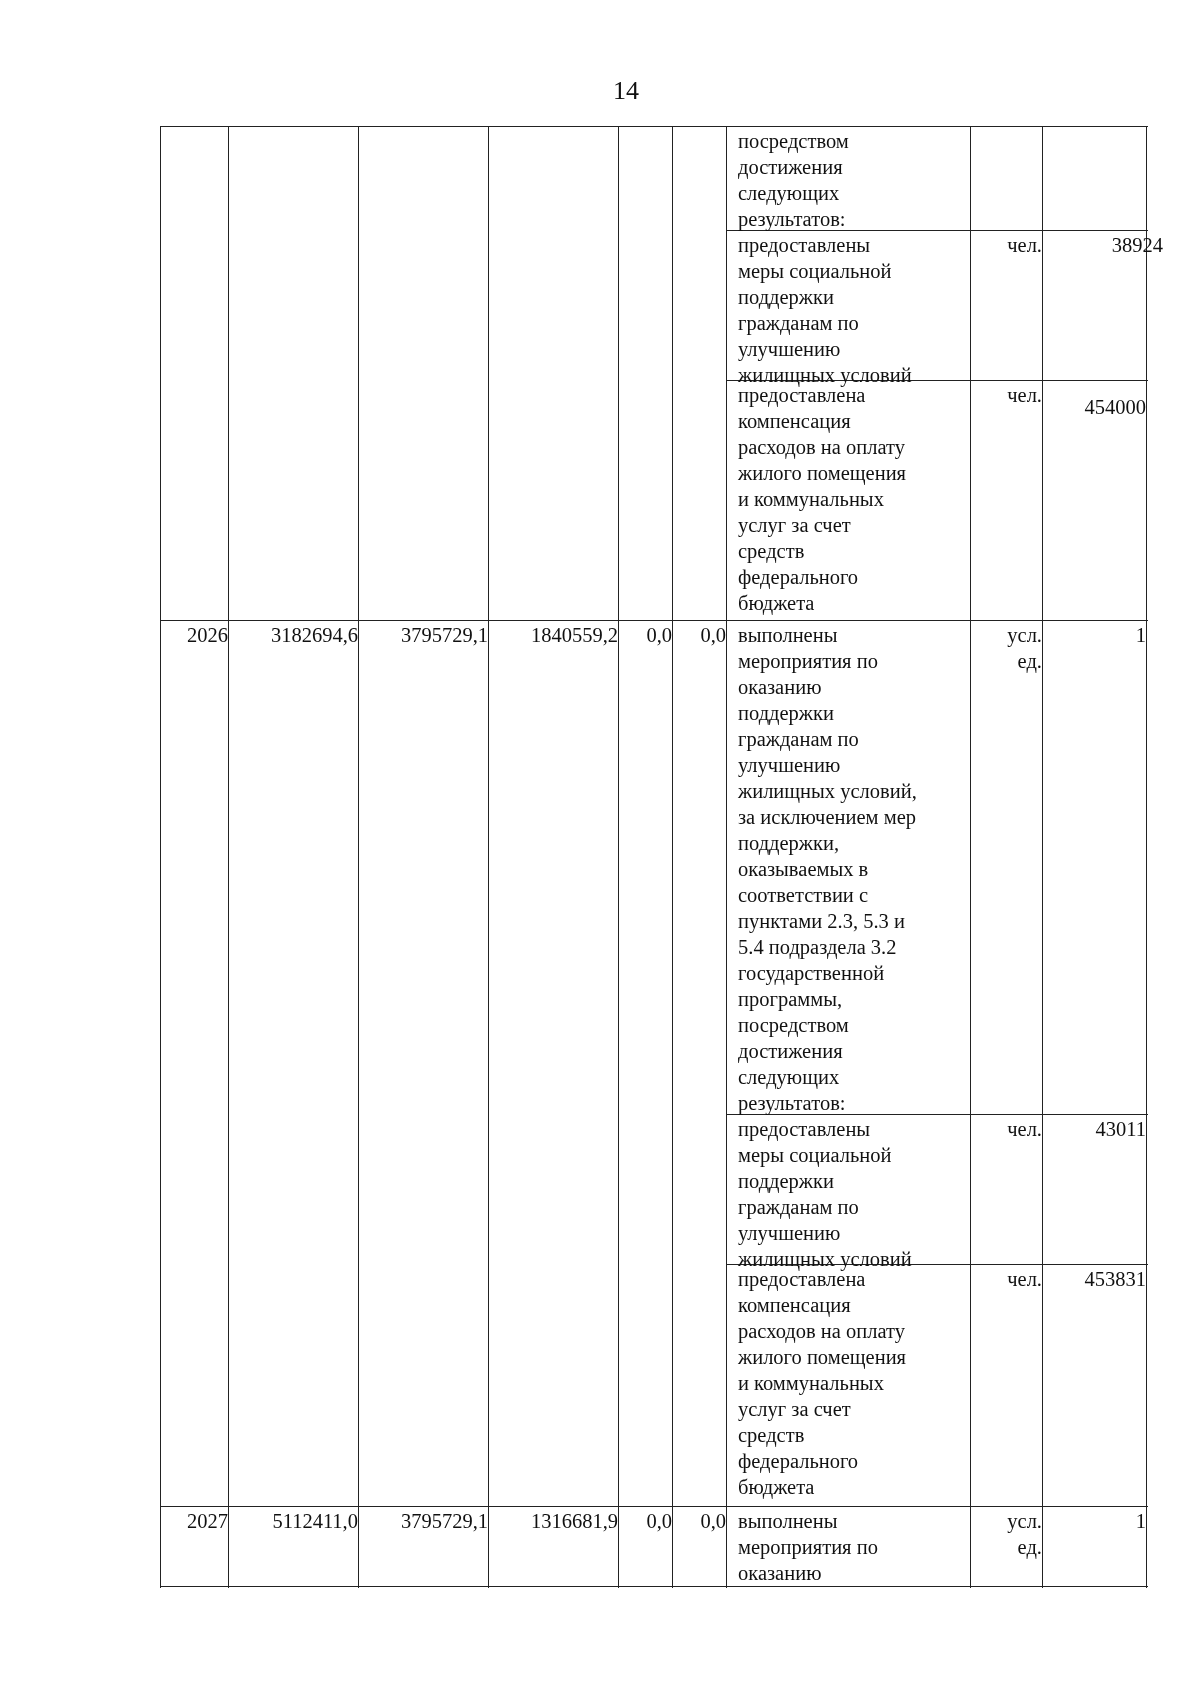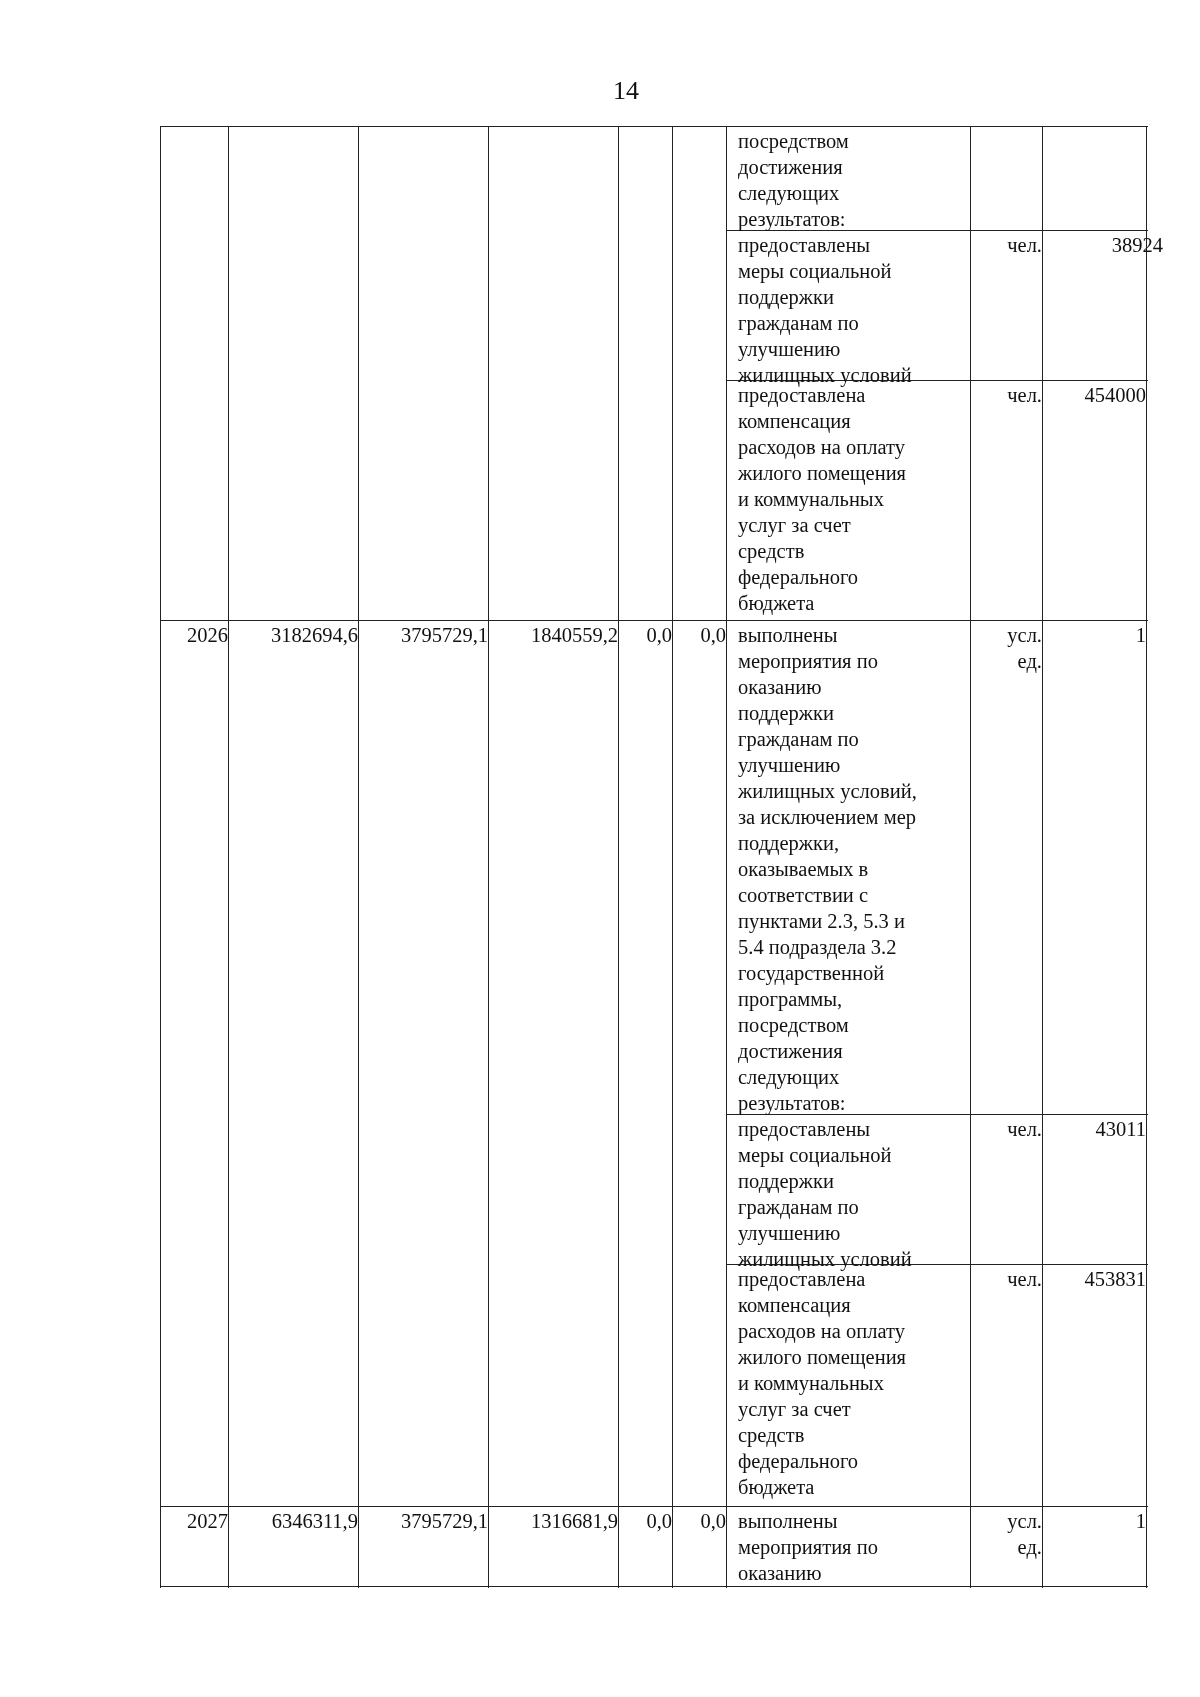--- a/index.html
+++ b/index.html
@@ -56,21 +56,21 @@
   <div class="cell txt" style="left:566px;top:256px;width:236px">предоставлена
 компенсация
 расходов на оплату
 жилого помещения
 и коммунальных
 услуг за счет
 средств
 федерального
 бюджета</div>
   <div class="cell num" style="left:810px;top:256px;width:72px">чел.</div>
-  <div class="cell num" style="left:882px;top:256px;width:104px">454000</div>
+  <div class="cell num" style="left:882px;top:268px;width:104px">454000</div>
 
   <div class="cell num" style="left:0;top:496px;width:68px">2026</div>
   <div class="cell num" style="left:68px;top:496px;width:130px">3182694,6</div>
   <div class="cell num" style="left:198px;top:496px;width:130px">3795729,1</div>
   <div class="cell num" style="left:328px;top:496px;width:130px">1840559,2</div>
   <div class="cell num" style="left:458px;top:496px;width:54px">0,0</div>
   <div class="cell num" style="left:512px;top:496px;width:54px">0,0</div>
   <div class="cell txt" style="left:566px;top:496px;width:236px">выполнены
 мероприятия по
 оказанию
@@ -107,21 +107,21 @@
 жилого помещения
 и коммунальных
 услуг за счет
 средств
 федерального
 бюджета</div>
   <div class="cell num" style="left:810px;top:1140px;width:72px">чел.</div>
   <div class="cell num" style="left:882px;top:1140px;width:104px">453831</div>
 
   <div class="cell num" style="left:0;top:1382px;width:68px">2027</div>
-  <div class="cell num" style="left:68px;top:1382px;width:130px">6346311,9</div>
+  <div class="cell num" style="left:68px;top:1382px;width:130px">5112411,0</div>
   <div class="cell num" style="left:198px;top:1382px;width:130px">3795729,1</div>
   <div class="cell num" style="left:328px;top:1382px;width:130px">1316681,9</div>
   <div class="cell num" style="left:458px;top:1382px;width:54px">0,0</div>
   <div class="cell num" style="left:512px;top:1382px;width:54px">0,0</div>
   <div class="cell txt" style="left:566px;top:1382px;width:236px">выполнены
 мероприятия по
 оказанию</div>
   <div class="cell num" style="left:810px;top:1382px;width:72px">усл.
 ед.</div>
   <div class="cell num" style="left:882px;top:1382px;width:104px">1</div>

